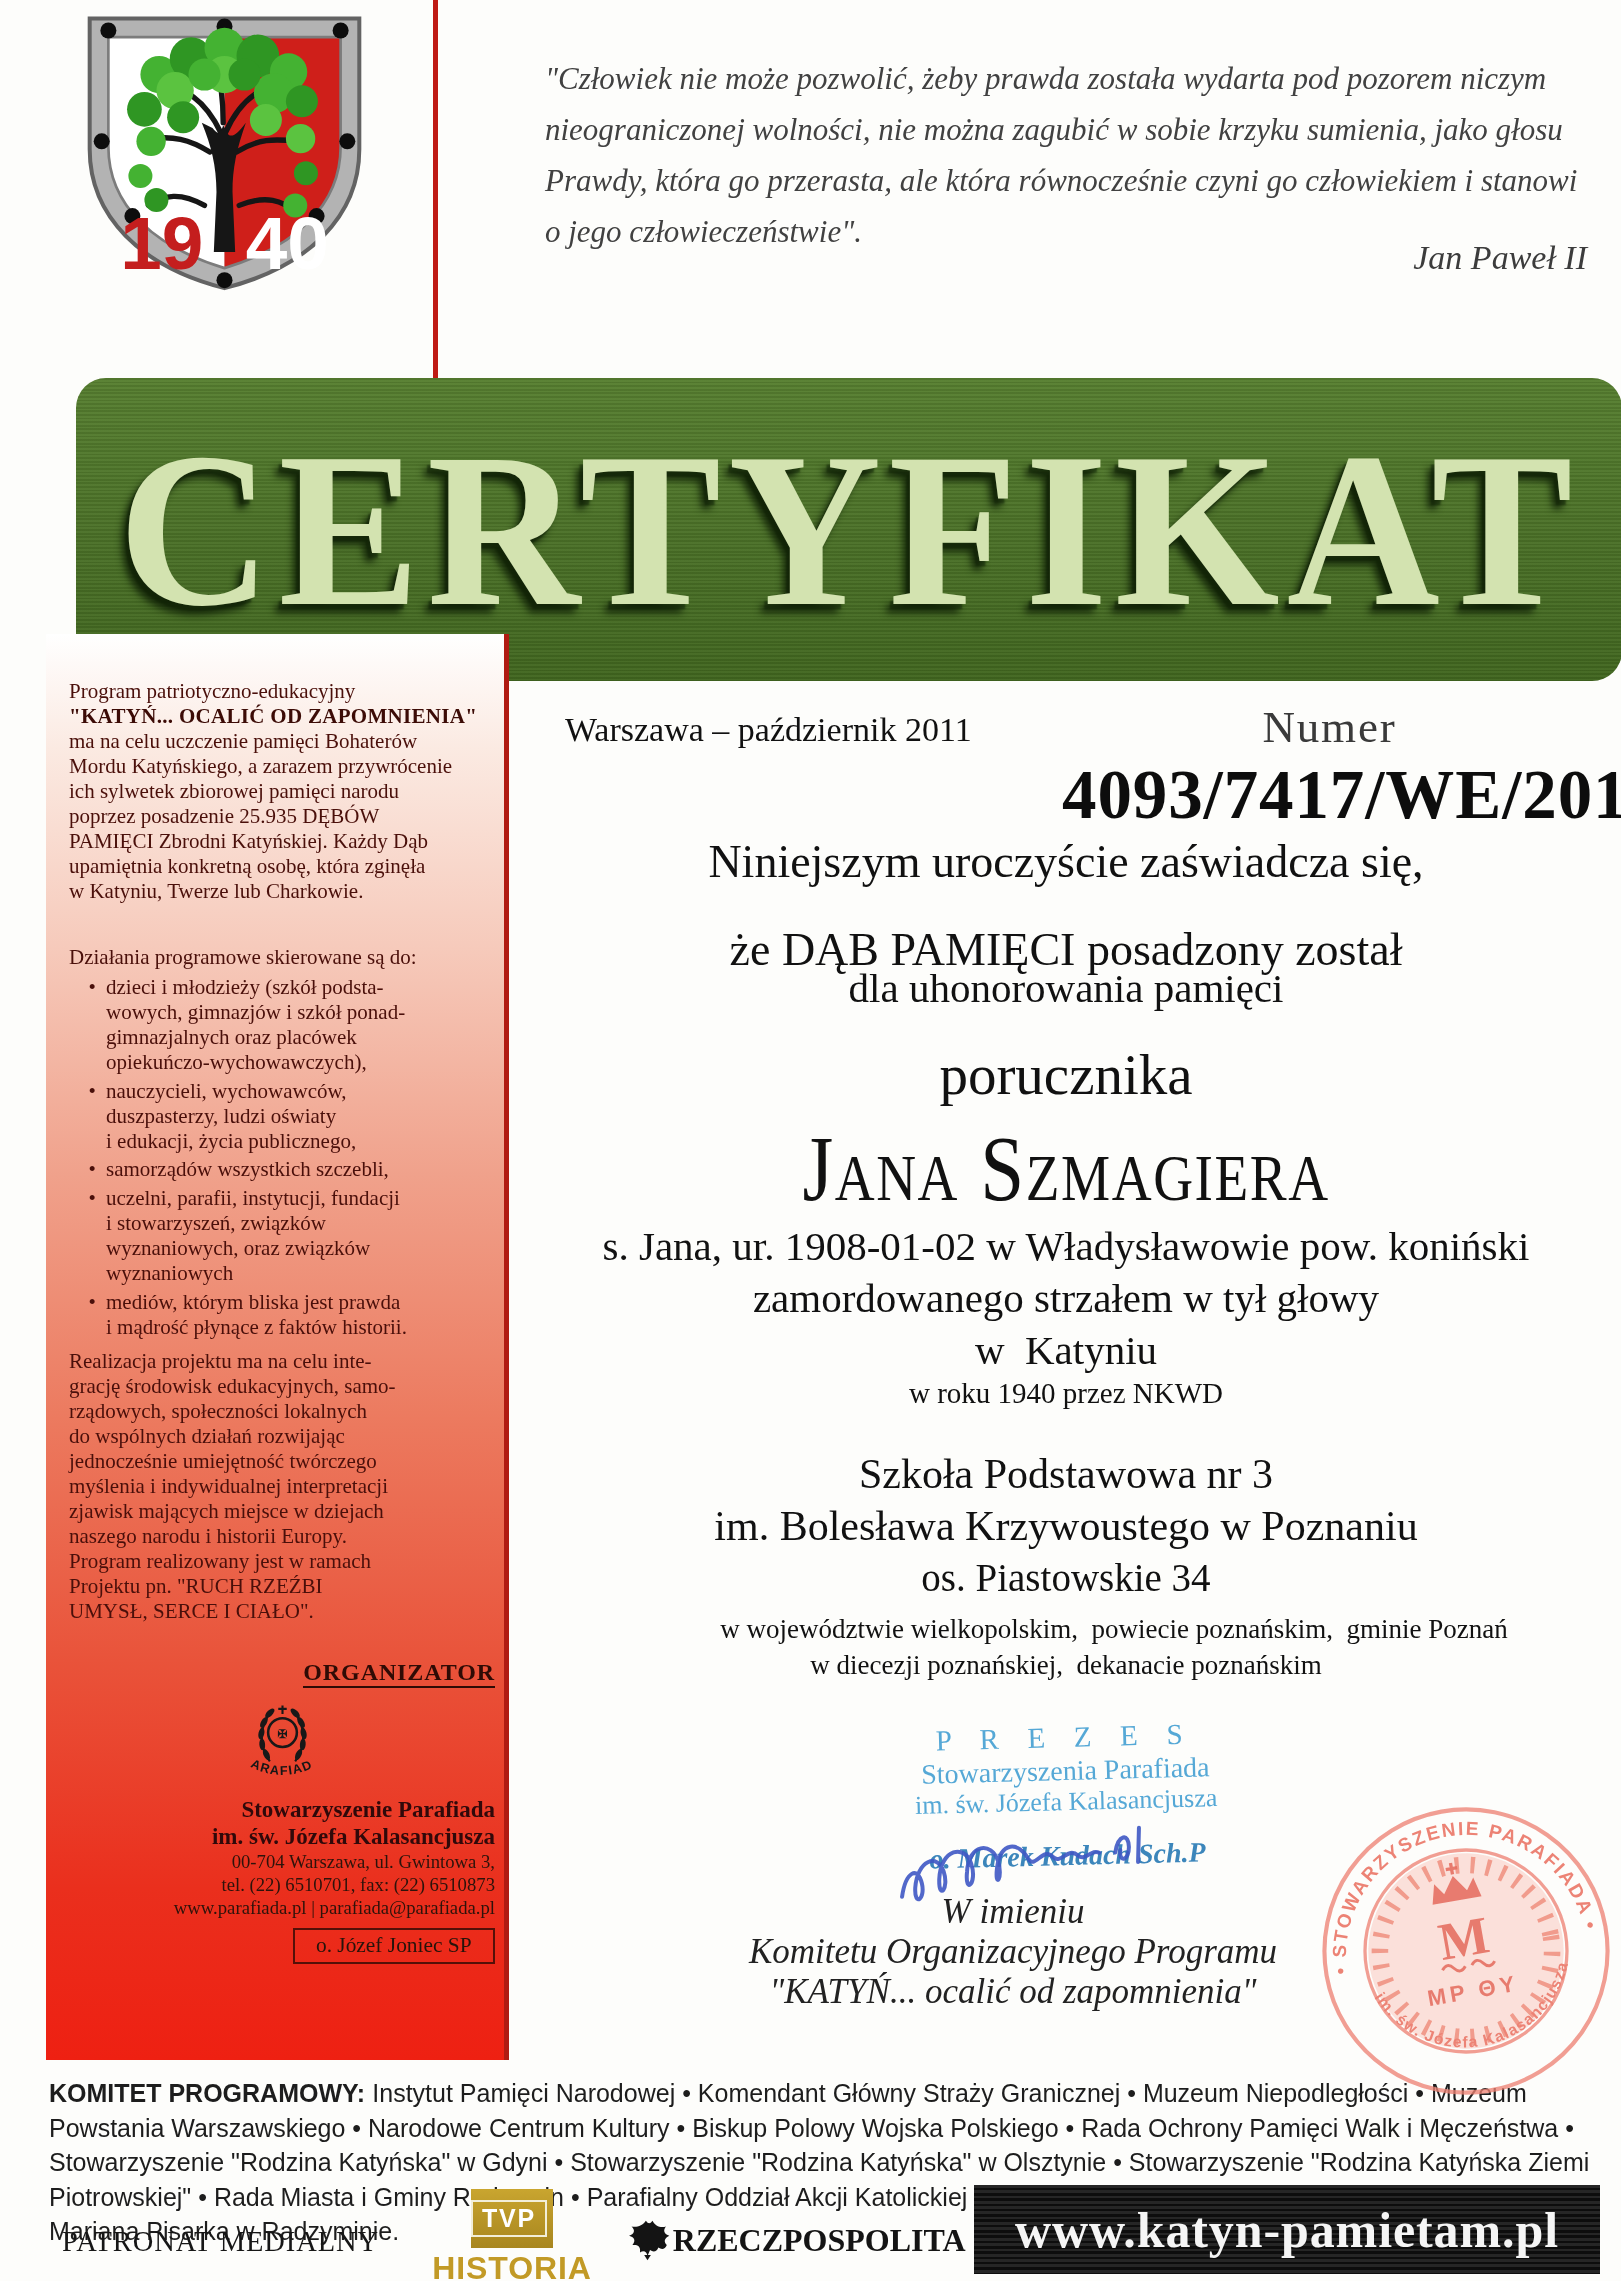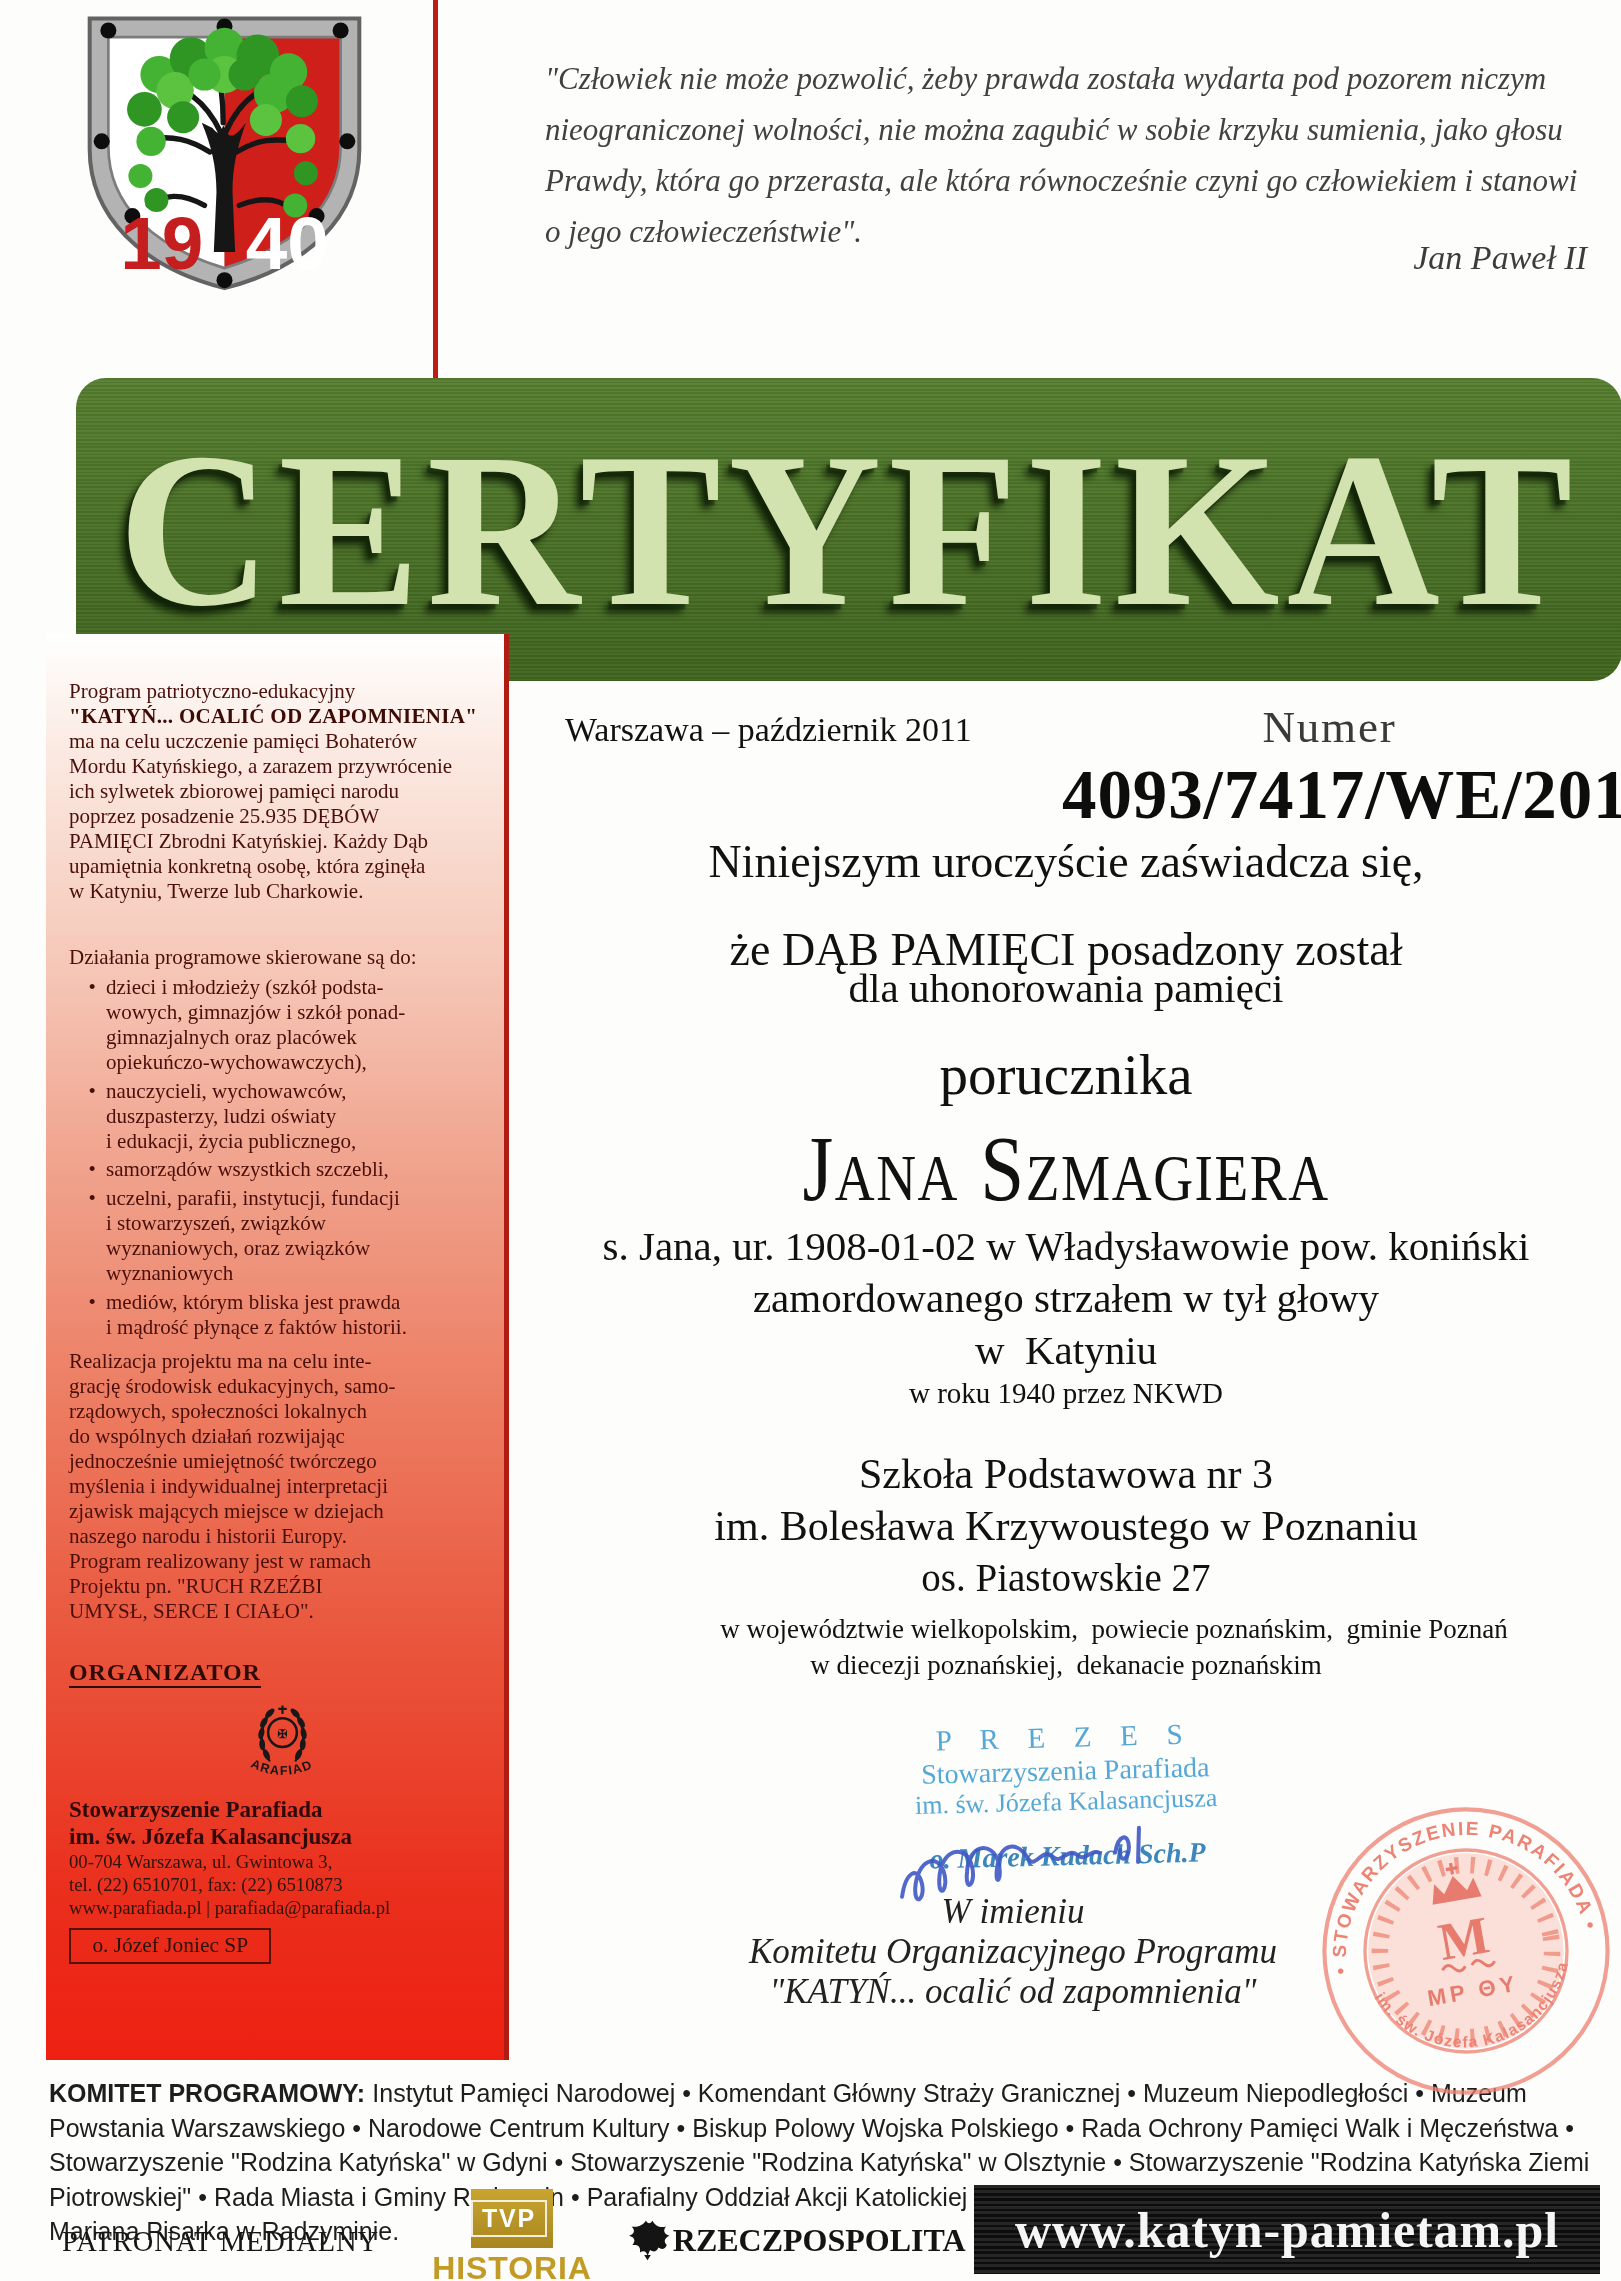--- a/index.html
+++ b/index.html
@@ -30,21 +30,21 @@
                      #ec7a5f 55%,#e9533a 72%,#ea2f1d 88%,#ee2012 100%);
           color:#4a0f0a;font-size:21px;line-height:25px;}
   .sidebar-inner{padding:45px 9px 0 23px;}
   .sb-title{font-weight:bold;color:#3c0b06;letter-spacing:0.3px;}
   .pre{white-space:pre-line;}
   .sb-audience-heading{margin-top:41px;}
   ul.sb-list{list-style:none;margin:5.3px 0 0 0;padding:0;}
   ul.sb-list li{position:relative;padding-left:37px;white-space:pre-line;margin-bottom:3.6px;}
   ul.sb-list li::before{content:"•";position:absolute;left:19.6px;}
   .sb-project{margin-top:9px;}
-  .organizer{margin-top:36px;text-align:left;color:#30090a;}
+  .organizer{margin-top:36px;text-align:right;color:#30090a;}
   .org-heading{display:inline-block;font-weight:bold;font-size:24px;letter-spacing:0.9px;
           border-bottom:2.7px solid #2f0b05;padding-bottom:1.8px;color:#2f0b05;}
   .org-logo{display:block;margin:5.3px auto 1.8px auto;width:93px;height:100px;}
   .org-name{font-weight:bold;font-size:23px;line-height:27px;color:#30090a;}
   .org-addr{font-size:18.7px;line-height:23px;color:#2d130b;}
   .org-box{display:inline-block;margin-top:9px;border:2.7px solid #551008;padding:3.6px 21.4px;
           font-size:21.4px;color:#26140b;}
 
   .red-divider{position:absolute;left:504px;top:634px;width:5.3px;height:1426px;background:#b01b12;}
 
@@ -276,21 +276,21 @@
     <div class="mline certify2">że DĄB PAMIĘCI posadzony został</div>
     <div class="mline honor">dla uhonorowania pamięci</div>
     <div class="mline rank">porucznika</div>
     <div class="mline honoree">Jana Szmagiera</div>
     <div class="mline bio1">s. Jana, ur. 1908-01-02 w Władysławowie pow. koniński</div>
     <div class="mline bio2">zamordowanego strzałem w tył głowy</div>
     <div class="mline bio3">w  Katyniu</div>
     <div class="mline bio4">w roku 1940 przez NKWD</div>
     <div class="mline school1">Szkoła Podstawowa nr 3</div>
     <div class="mline school2">im. Bolesława Krzywoustego w Poznaniu</div>
-    <div class="mline school3">os. Piastowskie 27</div>
+    <div class="mline school3">os. Piastowskie 34</div>
     <div class="mline region1">w województwie wielkopolskim,  powiecie poznańskim,  gminie Poznań</div>
     <div class="mline region2">w diecezji poznańskiej,  dekanacie poznańskim</div>
 
     <div class="president-stamp">
       <div class="stamp-l1">P R E Z E S</div>
       <div class="stamp-l2">Stowarzyszenia Parafiada</div>
       <div class="stamp-l3">im. św. Józefa Kalasancjusza</div>
       <div class="stamp-sign-name">o. Marek Kudach Sch.P</div>
       <svg class="signature" width="356" height="107" viewBox="0 0 400 120">
         <g stroke="#3f58c4" stroke-width="4.5" fill="none" stroke-linecap="round" opacity=".9">

